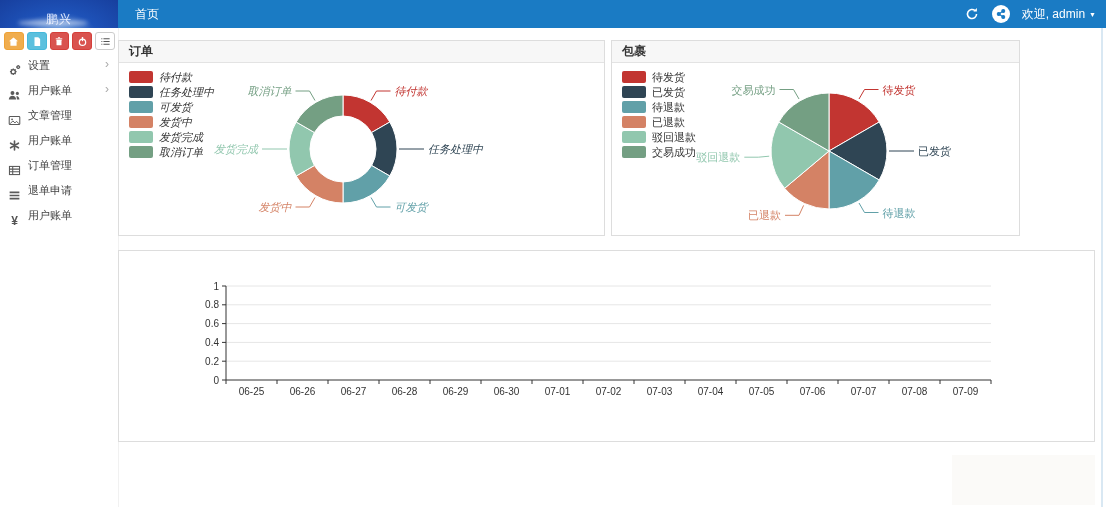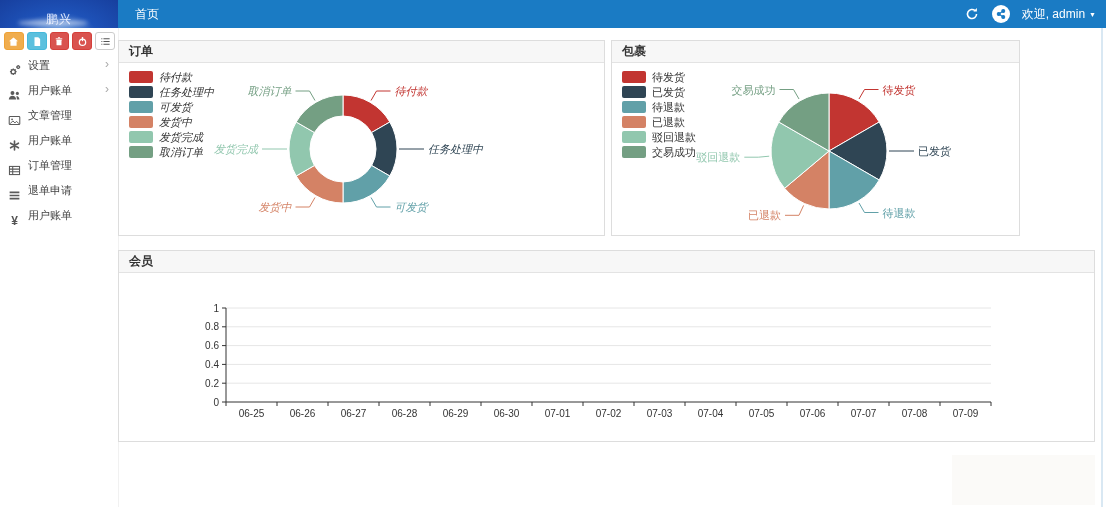--- a/index.html
+++ b/index.html
@@ -302,21 +302,20 @@
         <polyline points="157.2,93.2 146.3,94.2 132.3,94.2" fill="none" stroke="#91c7ae" stroke-width="1"></polyline>
         <text x="128.3" y="98.2" text-anchor="end" fill="#91c7ae" font-size="11">驳回退款</text>
         <path d="M217 88 L166.8 59 A58 58 0 0 1 217 30 Z" fill="#749f83" stroke="#fff" stroke-width="1"></path>
         <polyline points="187,36 181.5,26.5 167.5,26.5" fill="none" stroke="#749f83" stroke-width="1"></polyline>
         <text x="163.5" y="30.5" text-anchor="end" fill="#749f83" font-size="11">交易成功</text>
       </svg>
   </div>
 </div>
 
 <div class="panel" style="left:118px;top:250px;width:977px;height:192px;">
-  <div class="panel-header">会员</div>
   <div class="panel-body" style="height:168px;">
     <svg id="members-svg" width="975" height="168">
         <line x1="103" y1="129" x2="107" y2="129" stroke="#333"></line>
         <text x="100" y="132.5" text-anchor="end" fill="#333" font-size="10">0</text>
         <line x1="107" y1="110.2" x2="872" y2="110.2" stroke="#e6e6e6"></line>
         <line x1="103" y1="110.2" x2="107" y2="110.2" stroke="#333"></line>
         <text x="100" y="113.7" text-anchor="end" fill="#333" font-size="10">0.2</text>
         <line x1="107" y1="91.4" x2="872" y2="91.4" stroke="#e6e6e6"></line>
         <line x1="103" y1="91.4" x2="107" y2="91.4" stroke="#333"></line>
         <text x="100" y="94.9" text-anchor="end" fill="#333" font-size="10">0.4</text>

